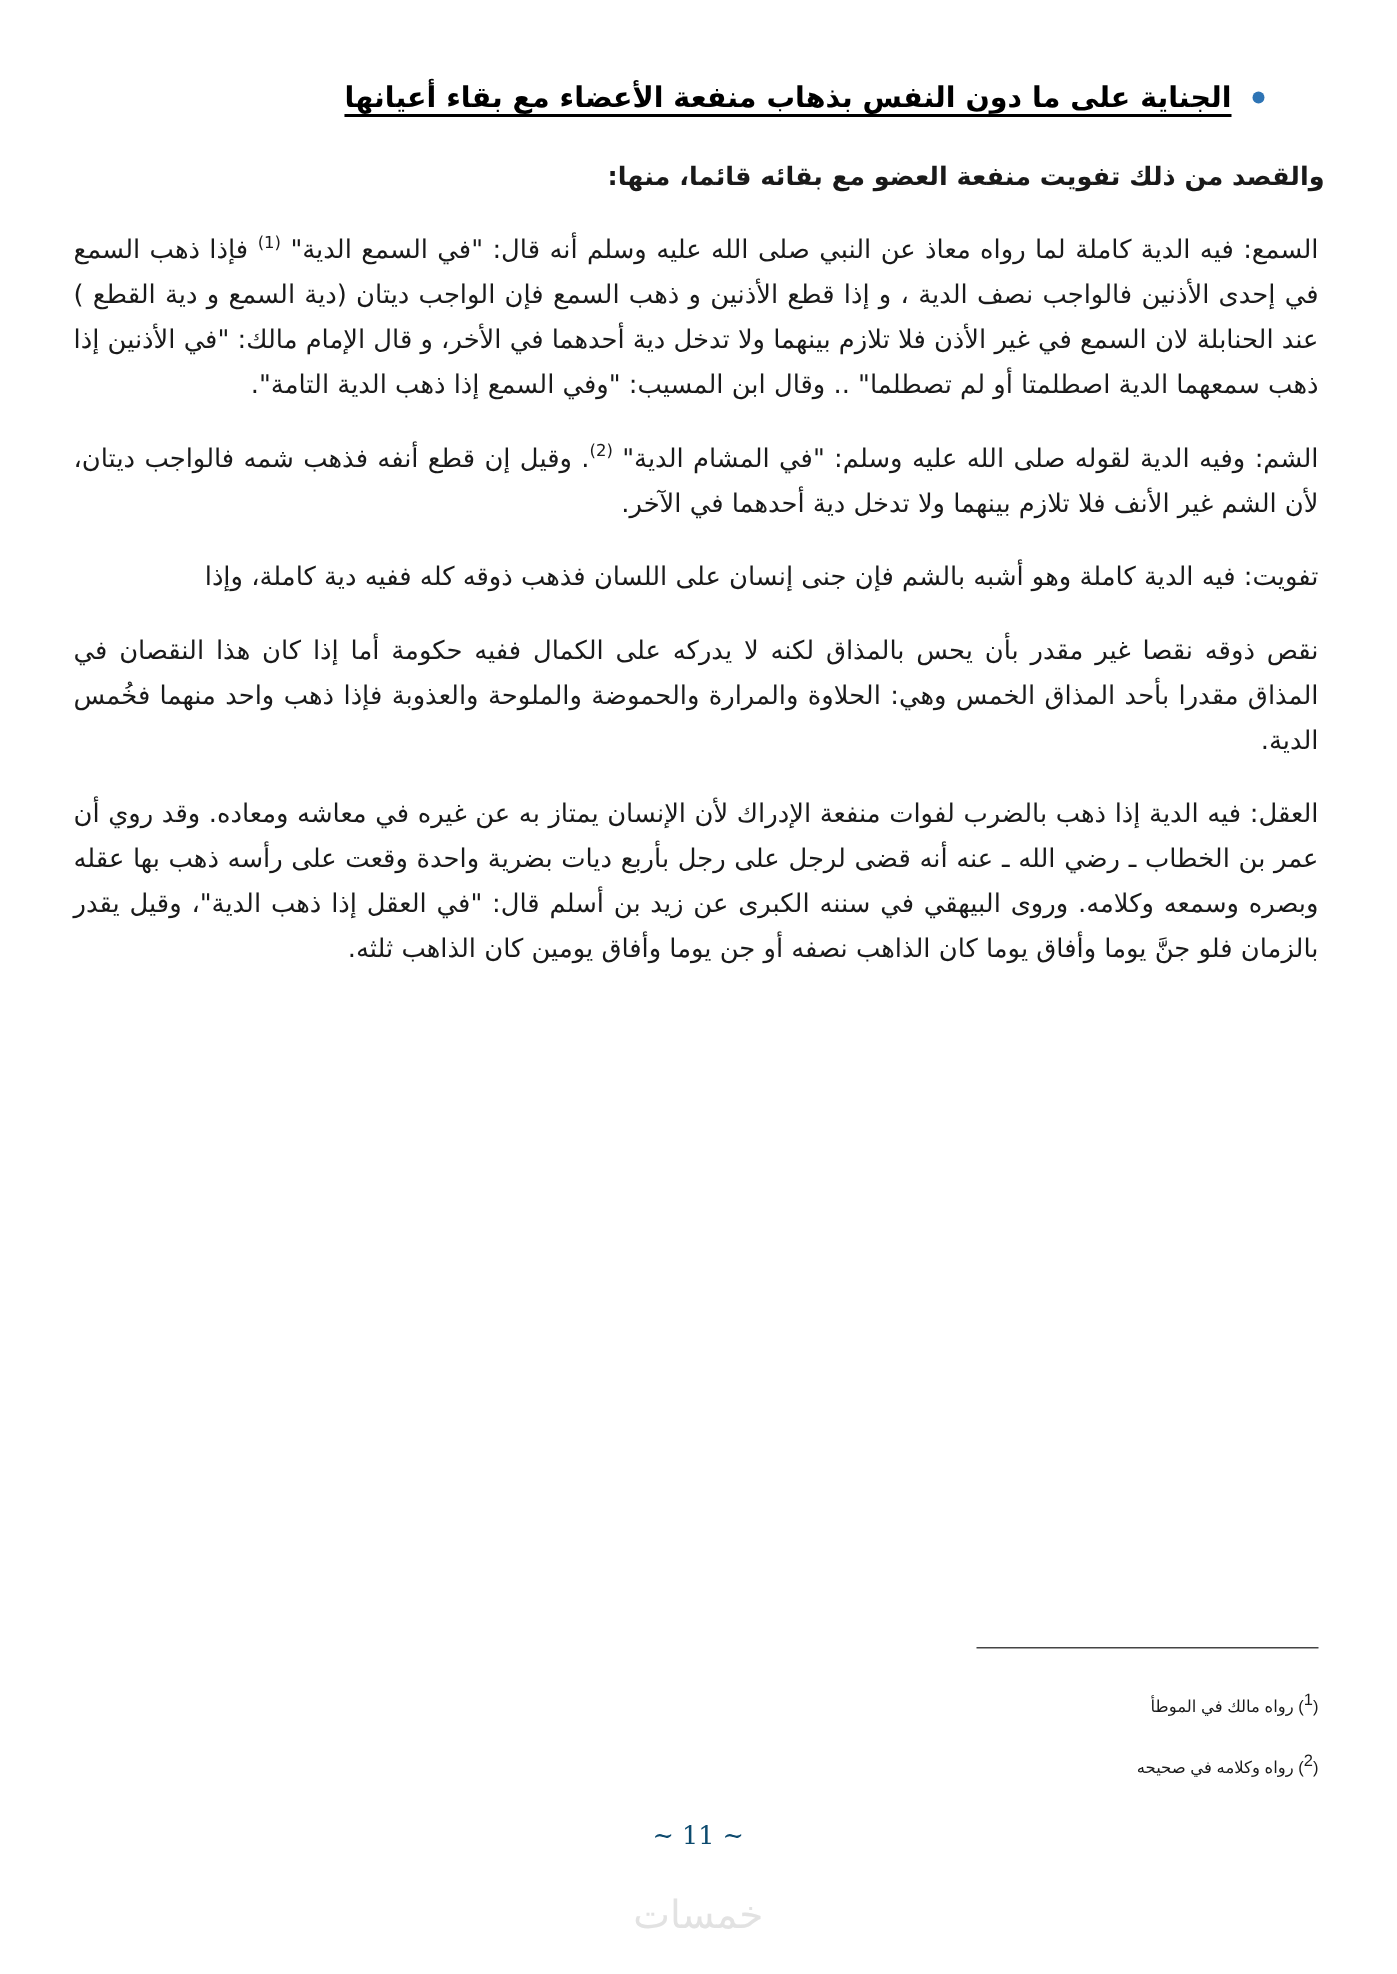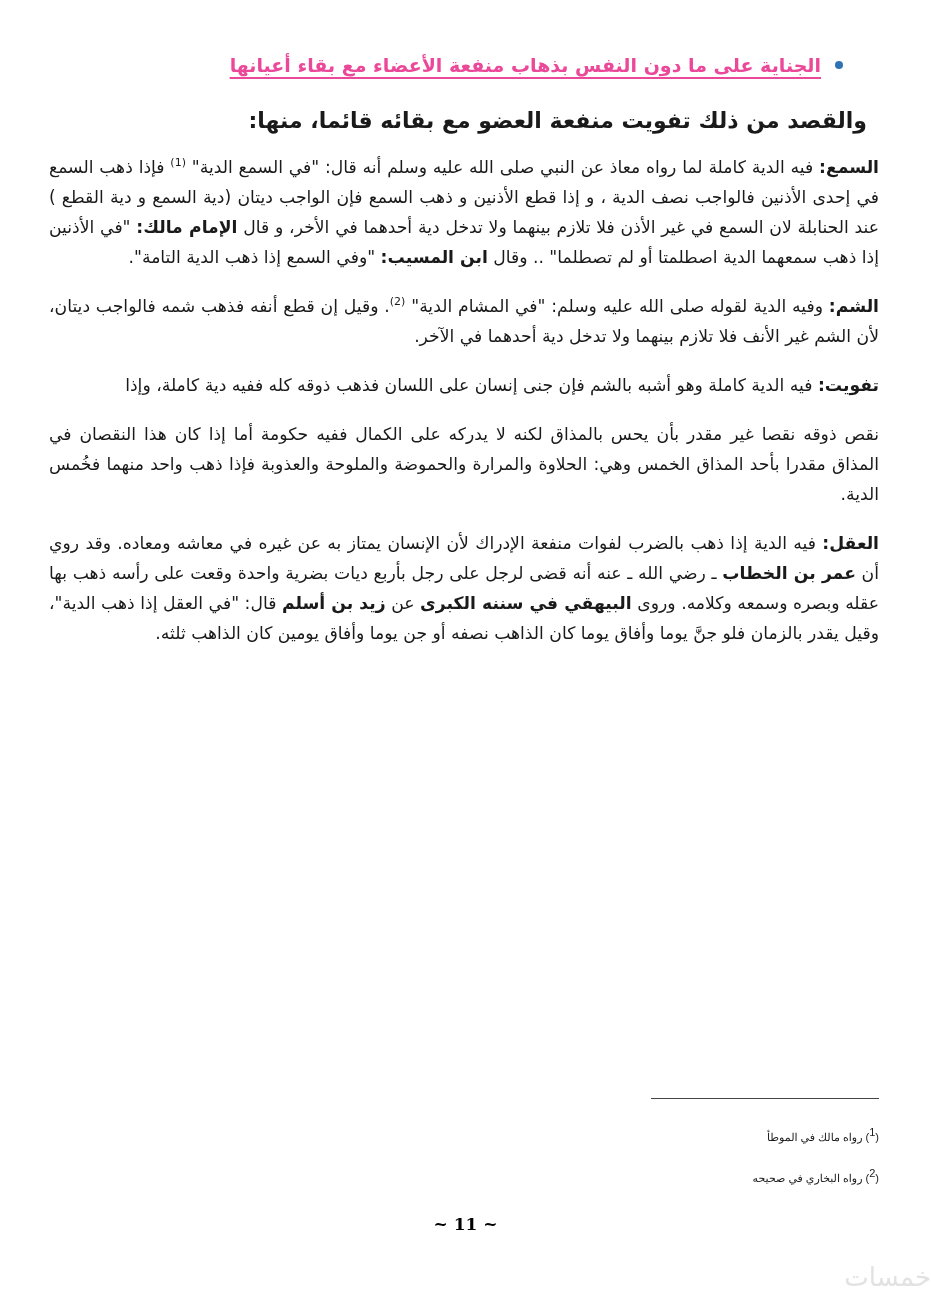--- a/index.html
+++ b/index.html
@@ -9,49 +9,49 @@
       direction: rtl; font-family: "DejaVu Sans", sans-serif; color: #1a1a1a;
     }
     .heading-row {
       position: absolute; top: 54px; right: 88px;
       display: flex; align-items: center; gap: 14px;
     }
     .bullet {
       width: 8px; height: 8px; border-radius: 50%; background: #2e74b5; display: inline-block;
     }
     .heading {
-      color: #ec4899; font-weight: bold; font-size: 19px;
+      color: #000000; font-weight: bold; font-size: 19px;
       text-decoration: underline; text-underline-offset: 5px; text-decoration-thickness: 1.5px;
     }
     .intro {
-      position: absolute; top: 108px; right: 64px; font-weight: bold; font-size: 22px;
+      position: absolute; top: 108px; right: 48px; font-weight: bold; font-size: 17px;
     }
     .body {
       position: absolute; top: 152px; right: 52px; width: 830px;
       font-size: 17.2px; line-height: 30px; text-align: justify;
     }
     .para { margin: 0 0 19px 0; }
-    .para b { font-weight: bold; }
+    .para b { font-weight: normal; }
     sup { font-size: 11px; vertical-align: super; line-height: 0; }
     .footnote-sep {
       position: absolute; top: 1098px; right: 52px; width: 228px; height: 0;
       border-top: 1.5px solid #444;
     }
     .footnote {
       position: absolute; right: 52px; font-size: 11px; font-weight: normal;
       font-family: "Liberation Sans", sans-serif;
     }
     .fn1 { top: 1131px; }
     .fn2 { top: 1172px; }
     .page-number {
       position: absolute; top: 1214px; left: 0; width: 100%; text-align: center;
-      direction: ltr; font-family: "DejaVu Serif", serif; font-size: 17px; color: #000000; font-weight: bold;
+      direction: ltr; font-family: "DejaVu Serif", serif; font-size: 17px; color: #0c4a6e;
     }
     .watermark {
-      position: absolute; top: 1262px; left: 0; width: 100%; text-align: right;
+      position: absolute; top: 1262px; left: 0; width: 100%; text-align: center;
       font-size: 26px; color: #e2e2e2; font-family: "DejaVu Sans", sans-serif;
     }
   </style>
 </head>
 <body>
 
 <div class="page">
 
   <div class="heading-row">
     <span class="bullet"></span>
@@ -71,18 +71,18 @@
     <p class="para">نقص ذوقه نقصا غير مقدر بأن يحس بالمذاق لكنه لا يدركه على الكمال ففيه حكومة أما إذا كان هذا النقصان في المذاق مقدرا بأحد المذاق الخمس وهي: الحلاوة والمرارة والحموضة والملوحة والعذوبة فإذا ذهب واحد منهما فخُمس الدية.</p>
 
     <p class="para"><b>العقل:</b><span> فيه الدية إذا ذهب بالضرب لفوات منفعة الإدراك لأن الإنسان يمتاز به عن غيره في معاشه ومعاده. وقد روي أن </span><b>عمر بن الخطاب</b><span> ـ رضي الله ـ عنه أنه قضى لرجل على رجل بأربع ديات بضرية واحدة وقعت على رأسه ذهب بها عقله وبصره وسمعه وكلامه. وروى </span><b>البيهقي في سننه الكبرى</b><span> عن </span><b>زيد بن أسلم</b><span> قال: "في العقل إذا ذهب الدية"، وقيل يقدر بالزمان فلو جنَّ يوما وأفاق يوما كان الذاهب نصفه أو جن يوما وأفاق يومين كان الذاهب ثلثه.</span></p>
 
   </div>
 
   <div class="footnote-sep"></div>
 
   <div class="footnote fn1">(<sup>1</sup>) <span>رواه مالك في الموطأ</span></div>
 
-  <div class="footnote fn2">(<sup>2</sup>) <span>رواه البخاري في صحيحه</span></div>
+  <div class="footnote fn2">(<sup>2</sup>) <span>رواه وكلامه في صحيحه</span></div>
 
   <div class="page-number">~ 11 ~</div>
 
   <div class="watermark">خمسات</div>
 </div>
 
 </body></html>

